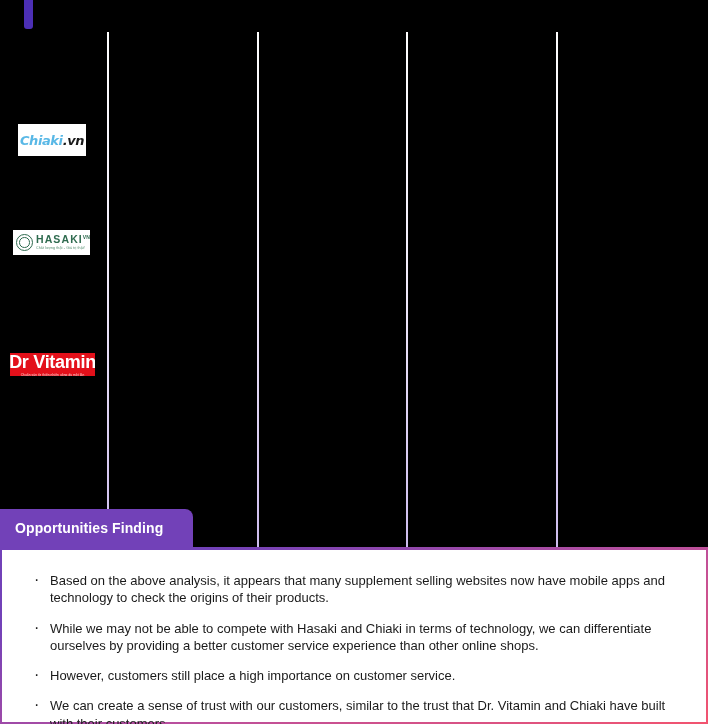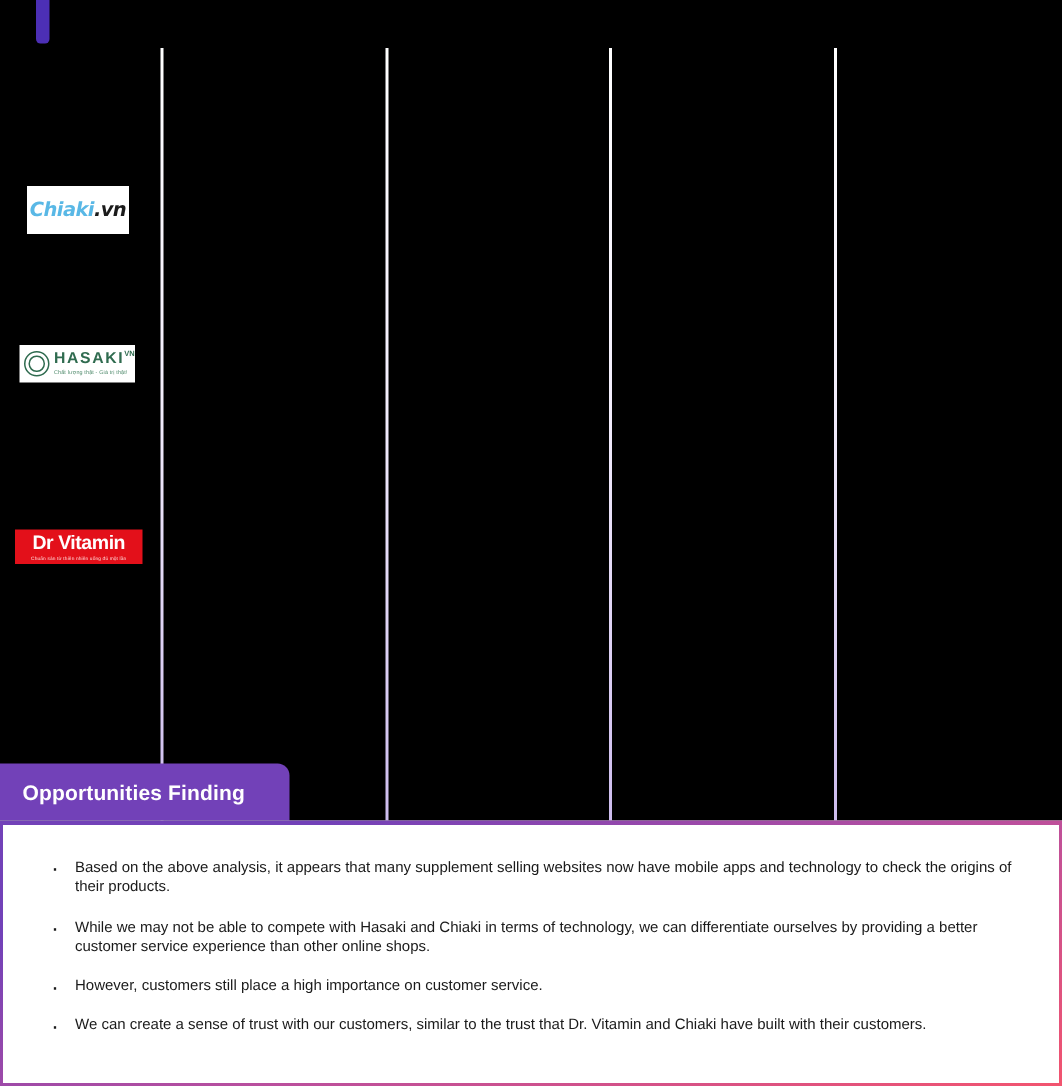--- a/index.html
+++ b/index.html
@@ -123,21 +123,21 @@
     top: 353px;
     width: 85px;
     height: 23px;
     background: #e3101a;
     flex-direction: column;
     justify-content: center;
     gap: 0px;
   }
   #drv-name {
     font-family: "Liberation Sans", sans-serif;
-    font-size: 13px;
+    font-size: 18px;
     font-weight: bold;
     color: #ffffff;
     letter-spacing: -0.3px;
     line-height: 1;
     white-space: nowrap;
   }
   #drv-tagline {
     font-family: "Liberation Sans", sans-serif;
     font-size: 3.2px;
     color: #ffd9d9;
@@ -188,21 +188,21 @@
     list-style: none;
     margin: 0;
     padding: 0;
   }
   #bullet-list li {
     position: relative;
     padding-left: 18px;
     margin-bottom: 13px;
     color: #1a1a1a;
     font-family: "Liberation Sans", sans-serif;
-    font-size: 10px;
+    font-size: 13px;
     line-height: 1.33;
   }
   #bullet-list li::before {
     content: "\00b7";
     position: absolute;
     left: 2px;
     top: -2px;
     font-size: 16px;
     color: #1a1a1a;
     line-height: 1.2;

